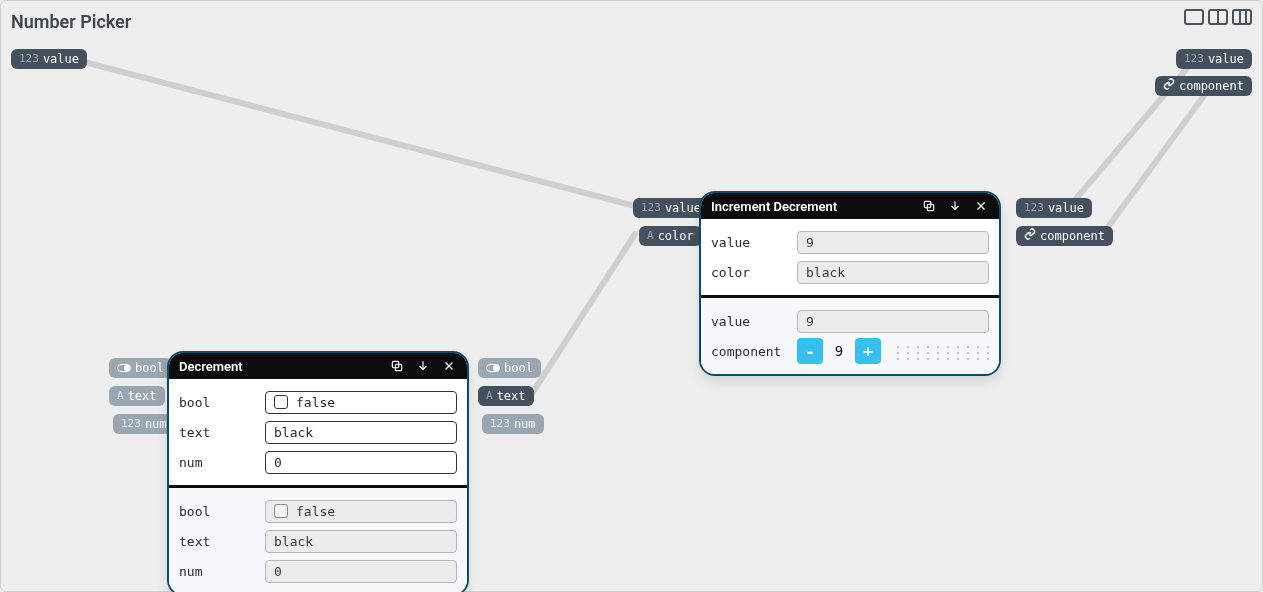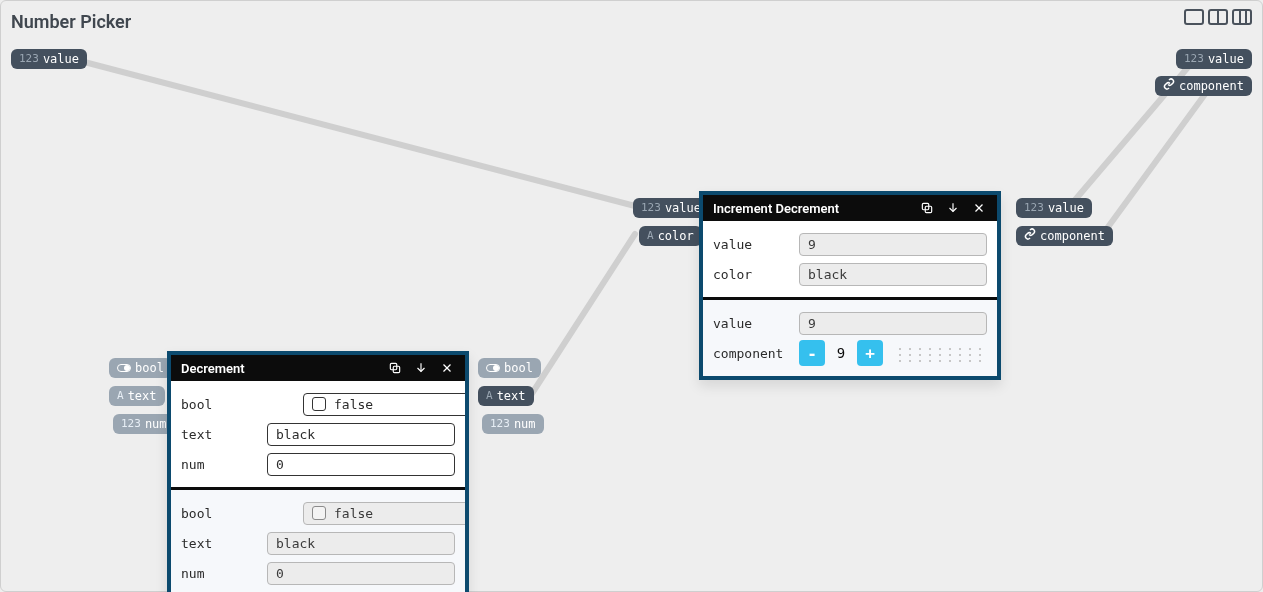--- a/index.html
+++ b/index.html
@@ -78,22 +78,22 @@
   .toggle-icon {
     width: 14px; height: 8px; border: 1px solid currentColor; border-radius: 5px; position: relative; display: inline-block;
   }
   .toggle-icon::after {
     content: ""; position: absolute; width: 6px; height: 6px; background: currentColor; border-radius: 50%; top: 0; left: 6px;
   }
 
   .node {
     position: absolute;
     background: #fff;
-    border: 4px solid #0c4a6e;
-    border-radius: 0;
+    border: 2px solid #0c4a6e;
+    border-radius: 16px;
     box-shadow: 0 6px 12px rgba(0,0,0,0.10);
     overflow: hidden;
   }
   .node .titlebar {
     background: #0c0c0c;
     color: #fff;
     display: flex;
     align-items: center;
     padding: 5px 10px;
     font-family: -apple-system, BlinkMacSystemFont, "Segoe UI", Roboto, sans-serif;
@@ -113,21 +113,21 @@
   }
   .row .row-label {
     width: 76px; font-family: ui-monospace, Menlo, Consolas, monospace; font-size: 13px; color: #2b2b2b;
   }
   .row .row-field { flex: 1; }
   .field-text {
     width: 100%; border: 1px solid #343434; border-radius: 4px; background: #fff; padding: 3px 8px; font-family: ui-monospace, Menlo, Consolas, monospace; font-size: 13px; color: #2b2b2b;
   }
   .field-text.ro { background: #ececec; border-color: #b7b7b7; color: #3a3a3a; }
   .field-check {
-    width: 100%; border: 1px solid #343434; border-radius: 4px; background: #fff; padding: 3px 8px; font-family: ui-monospace, Menlo, Consolas, monospace; font-size: 13px; color: #2b2b2b; display: flex; align-items: center; gap: 8px; margin-left: 36px;
+    width: 100%; border: 1px solid #343434; border-radius: 4px; background: #fff; padding: 3px 8px; font-family: ui-monospace, Menlo, Consolas, monospace; font-size: 13px; color: #2b2b2b; display: flex; align-items: center; gap: 8px;
   }
   .field-check.ro { background: #ececec; border-color: #b7b7b7; color: #3a3a3a; }
   .check-box {
     width: 14px; height: 14px; border: 1px solid #343434; border-radius: 3px; background: #fff; display: inline-block;
   }
   .ro .check-box { border-color: #8b8b8b; background: #f3f3f3; }
 
   .id-component {
     display: flex; align-items: center; gap: 8px;
   }

